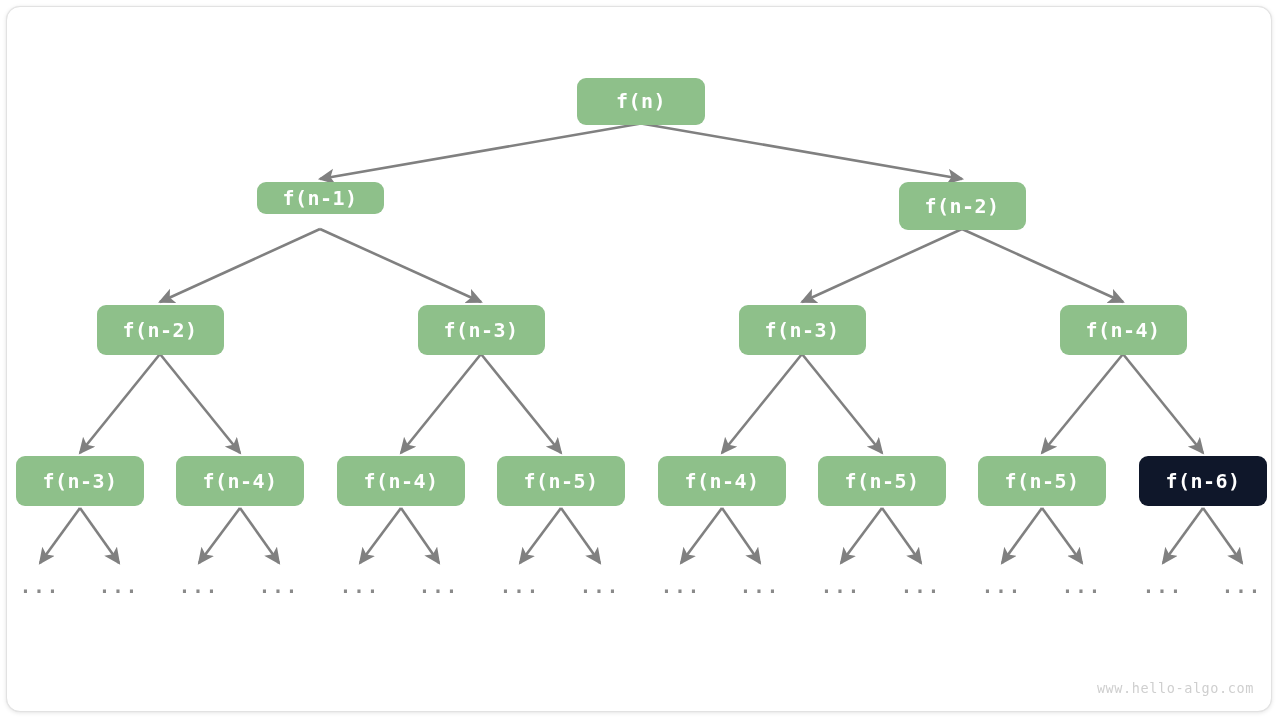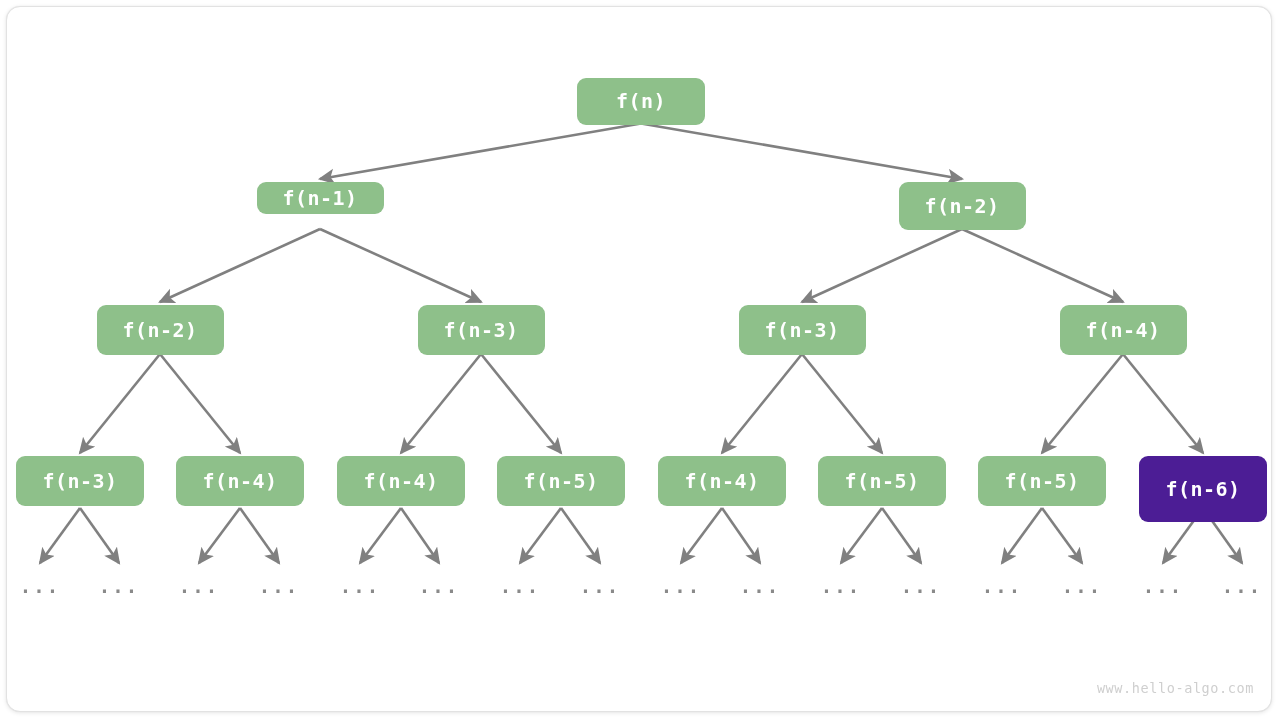--- a/index.html
+++ b/index.html
@@ -154,21 +154,21 @@
       </div>
       <div class="node" style="left: 658px; top: 456px; width: 128px; height: 50px; background: rgb(142, 192, 138);">
         <span>f(n-4)</span>
       </div>
       <div class="node" style="left: 818px; top: 456px; width: 128px; height: 50px; background: rgb(142, 192, 138);">
         <span>f(n-5)</span>
       </div>
       <div class="node" style="left: 978px; top: 456px; width: 128px; height: 50px; background: rgb(142, 192, 138);">
         <span>f(n-5)</span>
       </div>
-      <div class="node" style="left: 1139px; top: 456px; width: 128px; height: 66px; background: #4c1d95;">
+      <div class="node" style="left: 1139px; top: 456px; width: 128px; height: 50px; background: #0f172a;">
         <span>f(n-6)</span>
       </div>
     </div>
   <div id="leaf-layer">
       <div class="ellipsis" style="left: 40px; top: 586px; color: rgb(138, 138, 138);">...</div>
       <div class="ellipsis" style="left: 119px; top: 586px; color: rgb(138, 138, 138);">...</div>
       <div class="ellipsis" style="left: 199px; top: 586px; color: rgb(138, 138, 138);">...</div>
       <div class="ellipsis" style="left: 279px; top: 586px; color: rgb(138, 138, 138);">...</div>
       <div class="ellipsis" style="left: 360px; top: 586px; color: rgb(138, 138, 138);">...</div>
       <div class="ellipsis" style="left: 439px; top: 586px; color: rgb(138, 138, 138);">...</div>

